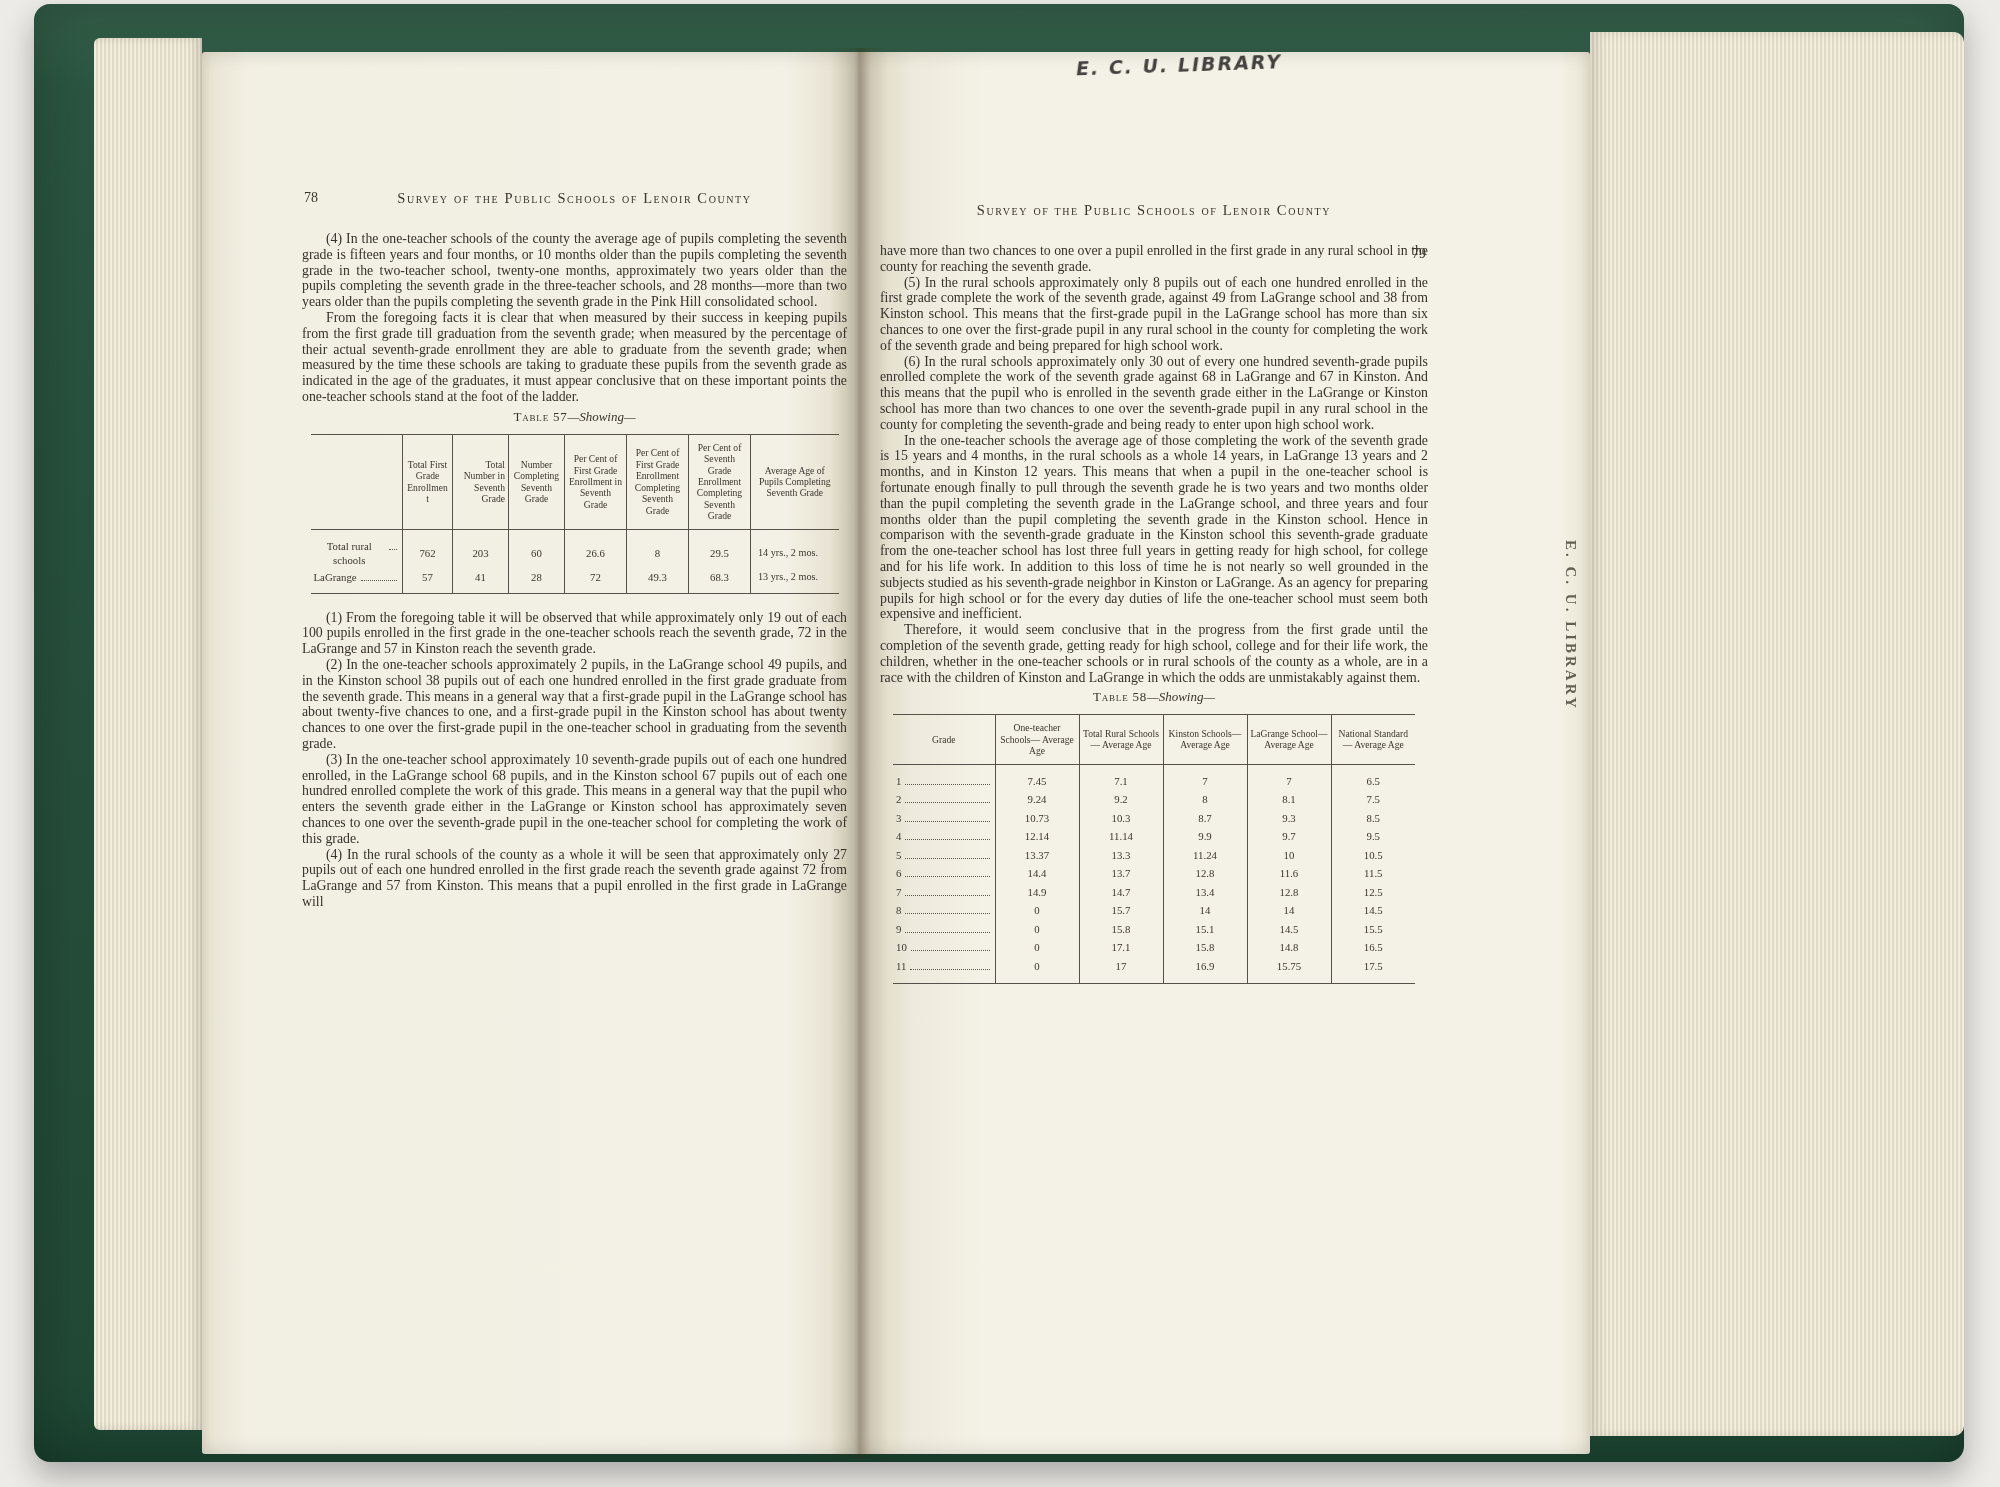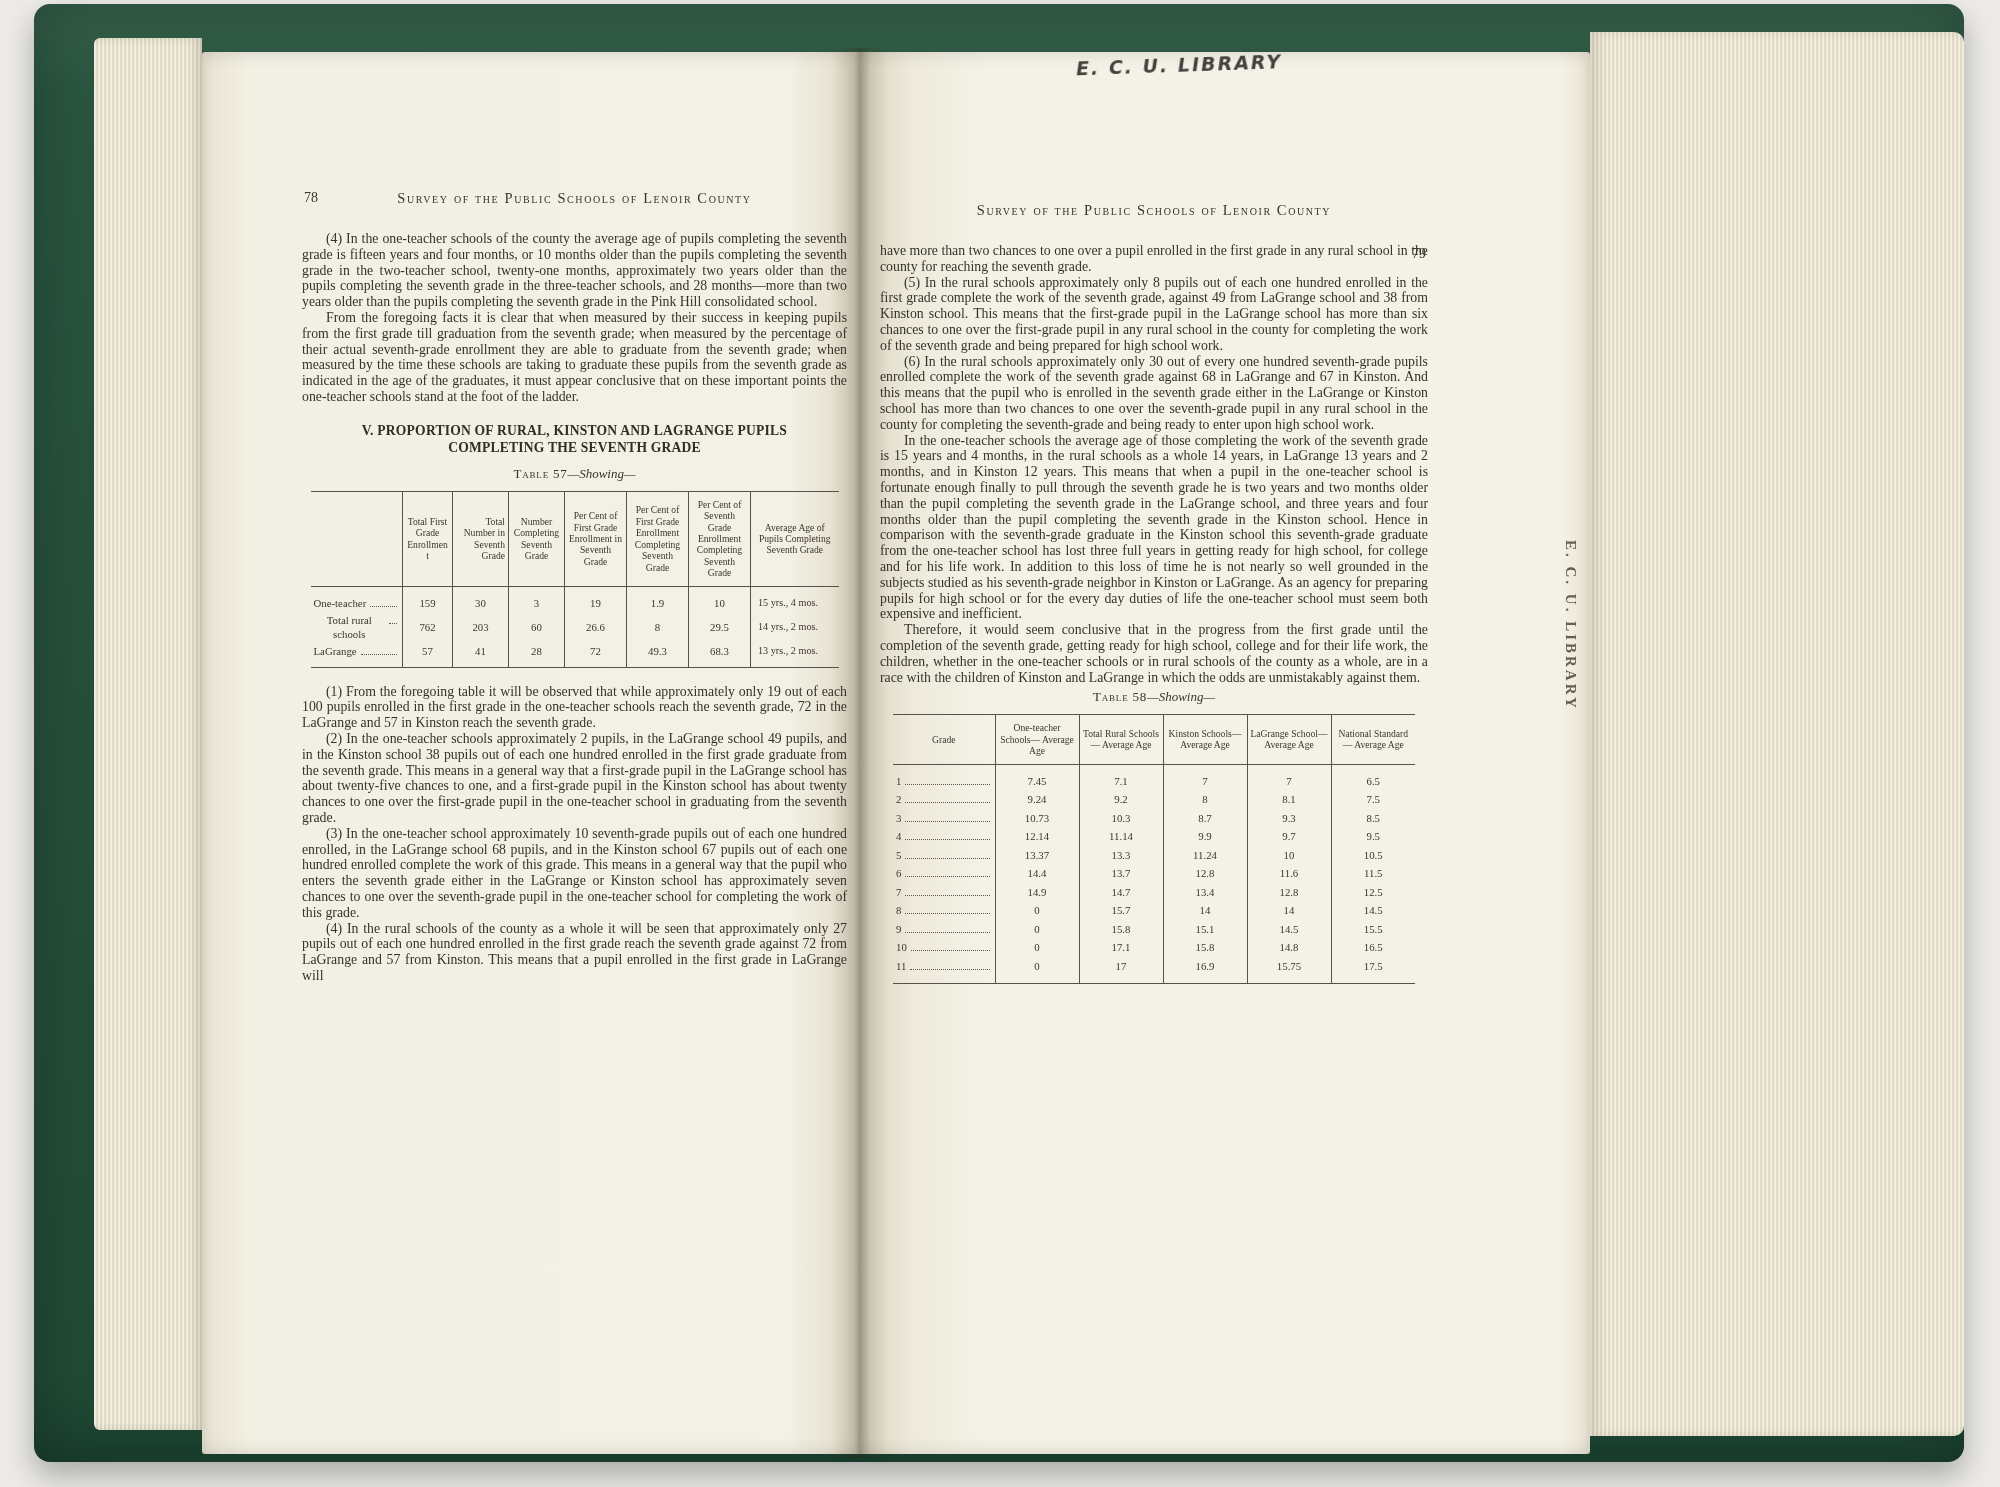--- a/index.html
+++ b/index.html
@@ -138,21 +138,20 @@
     <div class="content">
 
       <div class="running-head">
         <span class="pn pn-left">78</span>
         <span>Survey of the Public Schools of Lenoir County</span>
       </div>
 
       <p class="body">(4) In the one-teacher schools of the county the average age of pupils completing the seventh grade is fifteen years and four months, or 10 months older than the pupils completing the seventh grade in the two-teacher school, twenty-one months, approximately two years older than the pupils completing the seventh grade in the three-teacher schools, and 28 months—more than two years older than the pupils completing the seventh grade in the Pink Hill consolidated school.</p>
       <p class="body">From the foregoing facts it is clear that when measured by their success in keeping pupils from the first grade till graduation from the seventh grade; when measured by the percentage of their actual seventh-grade enrollment they are able to graduate from the seventh grade; when measured by the time these schools are taking to graduate these pupils from the seventh grade as indicated in the age of the graduates, it must appear conclusive that on these important points the one-teacher schools stand at the foot of the ladder.</p>
 
-      <h3 class="sec">V.  PROPORTION OF RURAL, KINSTON AND LAGRANGE PUPILS COMPLETING THE SEVENTH GRADE</h3>
 
       <div class="tbl-caption">
         <span class="sc">Table 57</span><span class="it">—Showing—</span>
       </div>
 
       <table class="data" id="table57">
           <thead>
             <tr>
               <th></th>
               <th>Total First Grade Enrollment</th>
@@ -161,35 +160,20 @@
               <th>Per Cent of First Grade Enrollment in Seventh Grade</th>
               <th>Per Cent of First Grade Enrollment Completing Seventh Grade</th>
               <th>Per Cent of Seventh Grade Enrollment Completing Seventh Grade</th>
               <th>Average Age of Pupils Completing Seventh Grade</th>
             </tr>
           </thead>
           <tbody>
             <tr>
               <td class="row-label">
                 <div class="lw">
-                  <span class="lbl">One-teacher</span>
-                  <span class="leader"></span>
-                </div>
-              </td>
-              <td>159</td>
-              <td>30</td>
-              <td>3</td>
-              <td>19</td>
-              <td>1.9</td>
-              <td>10</td>
-              <td>15 yrs., 4 mos.</td>
-            </tr>
-            <tr>
-              <td class="row-label">
-                <div class="lw">
                   <span class="lbl">Total rural schools</span>
                   <span class="leader"></span>
                 </div>
               </td>
               <td>762</td>
               <td>203</td>
               <td>60</td>
               <td>26.6</td>
               <td>8</td>
               <td>29.5</td>

